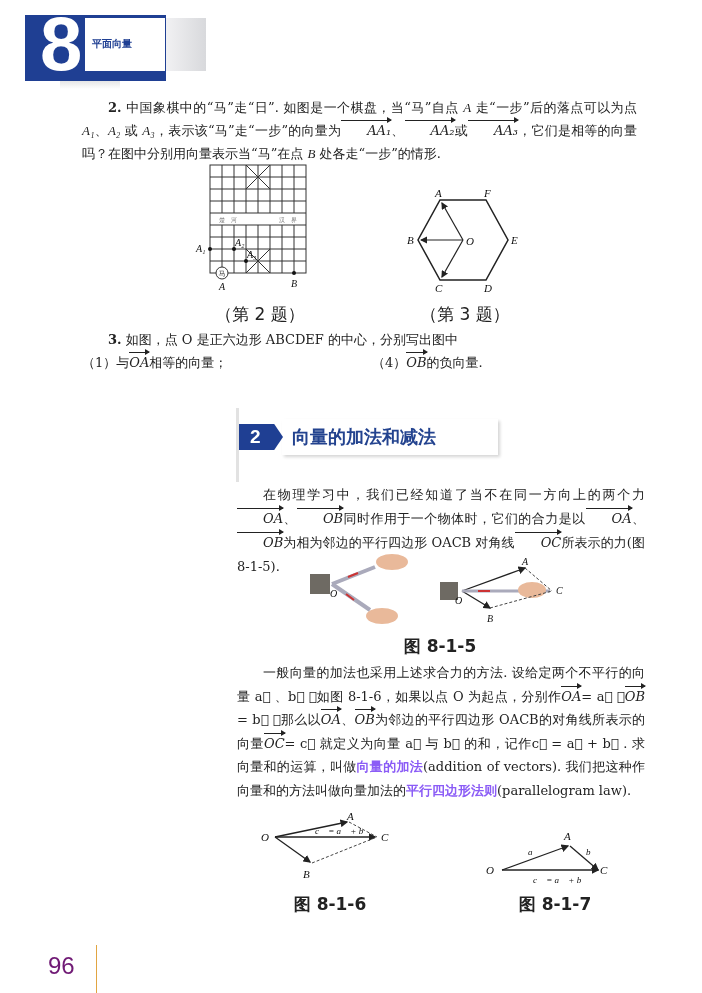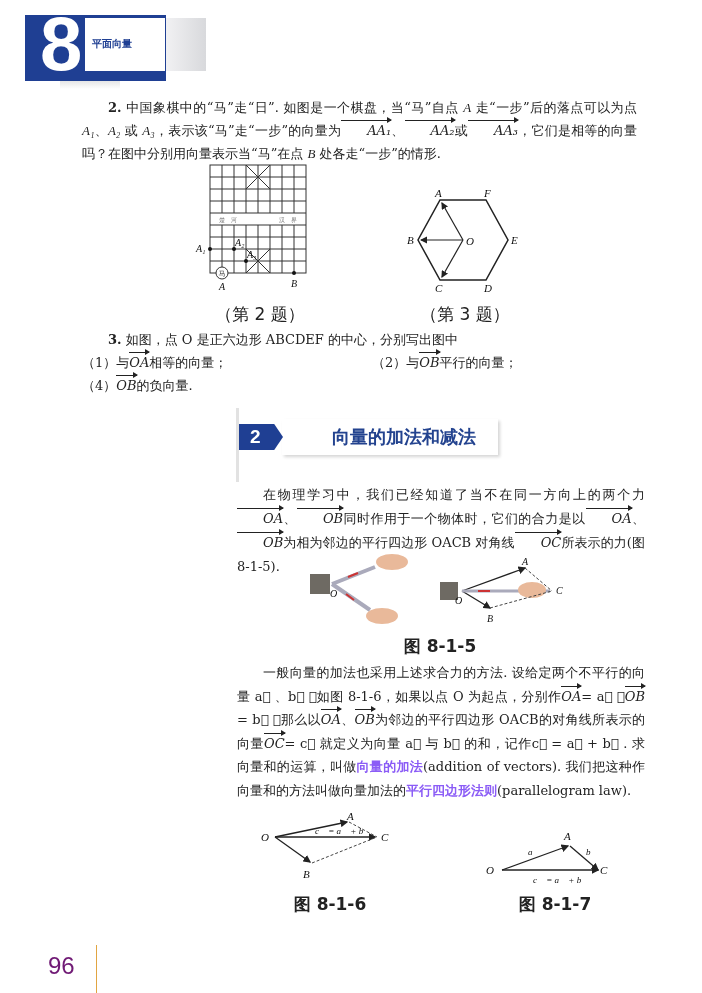--- a/index.html
+++ b/index.html
@@ -26,21 +26,21 @@
   .caption{font-size:17px;text-align:center;font-family:"DejaVu Sans",sans-serif;}
   .blue{color:#8b5cf6;font-weight:bold;font-family:Liberation Serif, serif;}
   .sec-bar{left:236px;top:408px;width:3px;height:74px;background:#e2e2e2;}
   .sec-badge{left:239px;top:424px;width:44px;height:26px;background:#1f3f93;
              clip-path:polygon(0 0,80% 0,100% 50%,80% 100%,0 100%);}
   .sec-num{left:250px;top:424px;color:#fff;font-family:"Liberation Sans",sans-serif;
            font-weight:bold;font-size:19px;line-height:26px;}
   .sec-box{left:282px;top:419px;width:216px;height:36px;background:#fff;
            box-shadow:2px 2px 3px #d6d6d6;}
   .sec-title{left:292px;top:422px;font-family:"DejaVu Sans",sans-serif;font-weight:bold;
-             font-size:18px;color:#23438f;line-height:30px;margin-left:40px;}
+             font-size:18px;color:#23438f;line-height:30px;}
   .pagenum{left:48px;top:952px;font-family:"Liberation Sans",sans-serif;font-size:24px;color:#701a75;}
   .pageline{left:96px;top:945px;width:1px;height:48px;background:#e1a542;}
   svg text{font-family:"Liberation Serif",serif;}
 </style>
 </head>
 <body>
 
 <div class="abs chap-shadow"></div>
 <div class="abs chap-badge"></div>
 <div class="abs chap-white"></div>
@@ -147,21 +147,20 @@
 
 <div class="abs" style="left:108px;top:328px;width:520px;">
   <p class="txt">
     <b>3.</b>
     <span>如图，点 O 是正六边形 ABCDEF 的中心，分别写出图中</span>
   </p>
 </div>
 <div class="abs" style="left:82px;top:351px;width:560px;">
   <div style="display:flex;flex-wrap:wrap;">
     <p class="txt" style="width:290px;"><span>（1）</span><span>与</span><span class="vec">OA</span><span>相等的向量；</span></p>
-    <p class="txt" style="width:260px;"><span>（2）</span><span>与</span><span class="vec">OB</span><span>平行的向量；</span></p>
     <p class="txt" style="width:260px;"><span>（4）</span><span></span><span class="vec">OB</span><span>的负向量.</span></p>
   </div>
 </div>
 
 <div class="abs sec-bar"></div>
 <div class="abs sec-box"></div>
 <div class="abs sec-badge"></div>
 <div class="abs sec-num">2</div>
 <div class="abs sec-title">向量的加法和减法</div>
 

